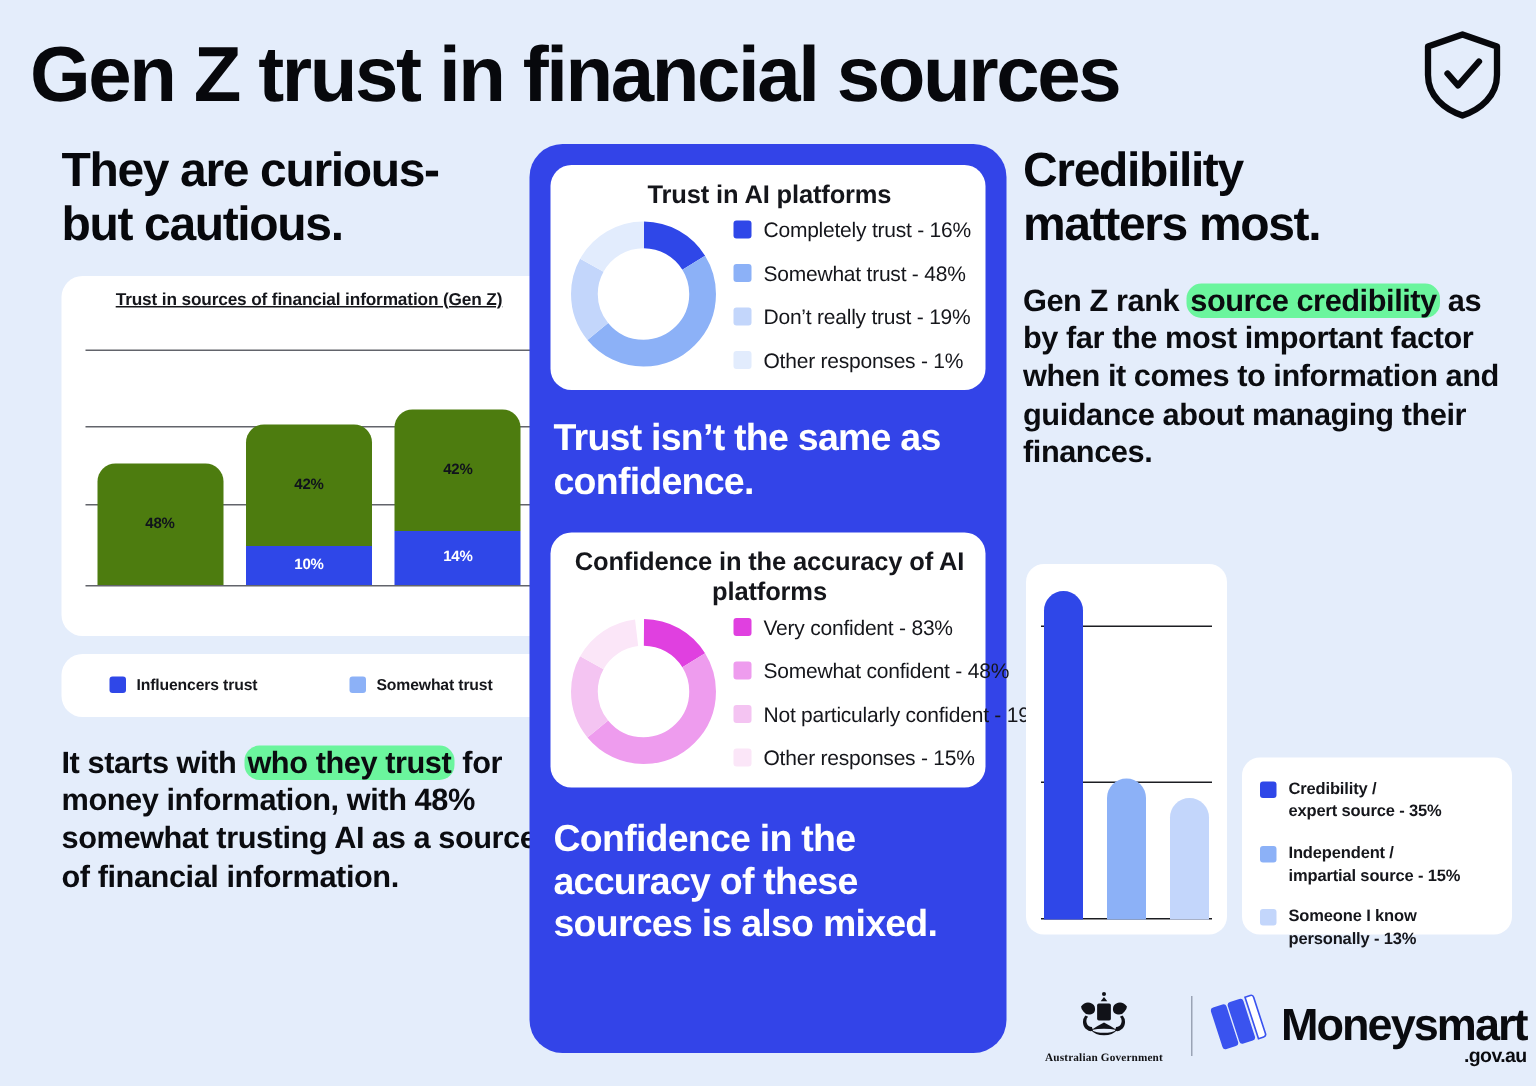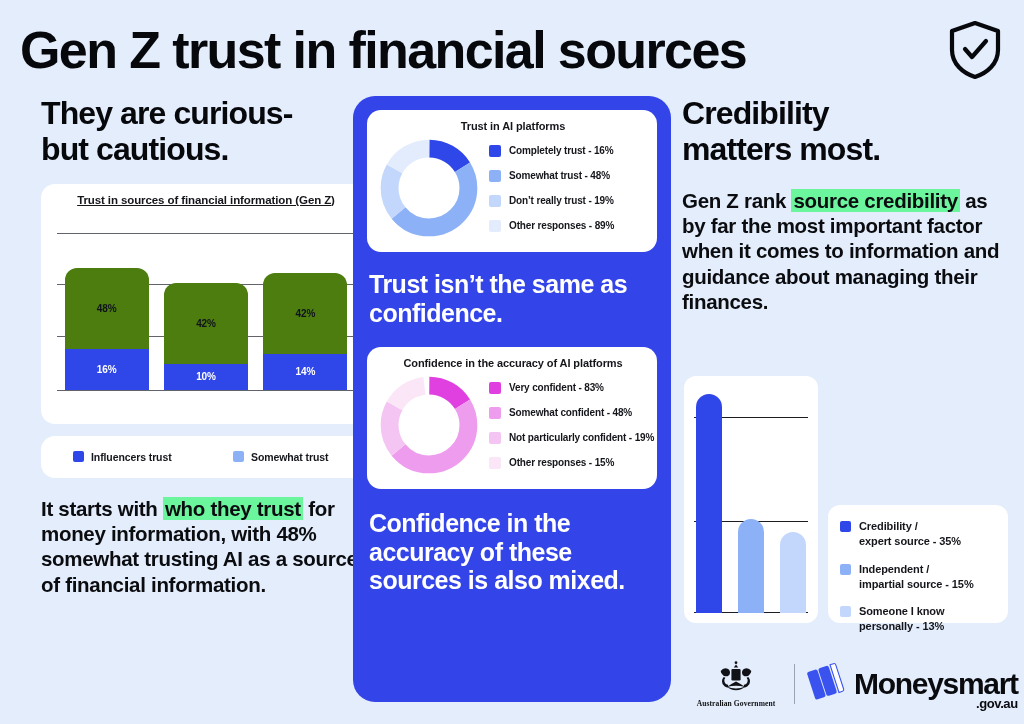--- a/index.html
+++ b/index.html
@@ -24,21 +24,21 @@
                 background: #3344e8; border-radius: 22px; padding: 14px 14px 0 14px; }
   .col-right  { position: absolute; left: 682px; top: 96px;  width: 330px; }
 
   
   .headline { font-size: 32px; font-weight: 700; color: #07080c;
               letter-spacing: -0.9px; line-height: 1.12; }
   .headline-white { font-size: 25px; font-weight: 700; color: #ffffff;
                     letter-spacing: -0.5px; line-height: 1.14; }
   .body-copy { font-size: 20px; font-weight: 600; color: #0b0c10;
                line-height: 1.24; letter-spacing: -0.3px; }
-  .hl { background: #6bf59d; padding: 0 2px; }
+  .hl { background: #6bf59d; padding: 0 2px; border-radius: 10px; }
 
   
   .card { background: #ffffff; border-radius: 14px; }
 
   
   .barchart-card { margin-top: 16px; width: 330px; height: 240px; padding: 10px 12px 6px 12px; }
   .bc-title { font-size: 11.5px; font-weight: 600; color: #15161b; text-align: center;
               letter-spacing: -0.1px; margin-bottom: 6px; text-decoration: underline; }
   .bc-plot { position: relative; height: 178px; margin: 0 4px; }
   .bc-grid { position: absolute; left: 0; right: 0; height: 1px; background: #62646b; }
@@ -63,28 +63,28 @@
   .legend-card .lg-item:nth-child(1) { margin-left: 32px; width: 150px; }
   .legend-card .lg-item:nth-child(2) { margin-left: 10px; }
   .sw { width: 11px; height: 11px; border-radius: 2px; flex: 0 0 auto; }
   .lg-label { font-size: 10.5px; font-weight: 600; color: #15161b; letter-spacing: -0.1px; }
 
   .left-copy { margin-top: 18px; font-size: 20.5px; }
 
   
   .donut-card { width: 290px; padding: 10px 8px 12px 10px; }
   .donut-card.second { margin-top: 0; }
-  .dc-title { font-size: 11px; font-weight: 600; color: #15161b; text-align: center;
+  .dc-title { font-size: 17px; font-weight: 600; color: #15161b; text-align: center;
               letter-spacing: -0.1px; margin-bottom: 4px; }
   .dc-body { display: flex; align-items: center; gap: 6px; }
   .donut { width: 104px; height: 104px; flex: 0 0 auto; }
   .dc-legend { display: flex; flex-direction: column; gap: 13px; padding-left: 2px; }
   .dc-li { display: flex; align-items: center; gap: 8px; }
   .dc-li .sw { width: 12px; height: 12px; border-radius: 2px; }
-  .dc-li span.t { font-size: 10px; font-weight: 700; color: #15161b; letter-spacing: -0.15px;
+  .dc-li span.t { font-size: 14px; font-weight: 400; color: #15161b; letter-spacing: -0.15px;
                   white-space: nowrap; }
 
   .mid-head-1 { margin-top: 18px; margin-left: 2px; }
   .mid-head-2 { margin-top: 20px; margin-left: 2px; }
 
   
   .right-copy { margin-top: 20px; font-size: 20.5px; }
   .right-chart-wrap { position: absolute; left: 684px; top: 376px; width: 134px; height: 247px; }
   .rb-card { width: 134px; height: 247px; background: #fff; border-radius: 12px;
              position: relative; padding: 8px 10px 10px 10px; }
@@ -142,23 +142,20 @@
       <div class="bc-plot">
         <div class="bc-grid" style="top:21px"></div>
         <div class="bc-grid" style="top:72px"></div>
         <div class="bc-grid" style="top:124px"></div>
         <div class="bc-bars">
 
           <div class="bc-bar">
             <div class="bc-seg bc-seg-top" style="height:81px">
               <span>48%</span>
             </div>
-            <div class="bc-seg bc-seg-bot" style="height:41px">
-              <span>16%</span>
-            </div>
           </div>
 
           <div class="bc-bar">
             <div class="bc-seg bc-seg-top" style="height:81px">
               <span>42%</span>
             </div>
             <div class="bc-seg bc-seg-bot" style="height:26px">
               <span>10%</span>
             </div>
           </div>
@@ -214,21 +211,21 @@
           <div class="dc-li">
             <span class="sw" style="background:#8cb1f7"></span>
             <span class="t">Somewhat trust - 48%</span>
           </div>
           <div class="dc-li">
             <span class="sw" style="background:#c3d6fb"></span>
             <span class="t">Don’t really trust - 19%</span>
           </div>
           <div class="dc-li">
             <span class="sw" style="background:#e2ecfd"></span>
-            <span class="t">Other responses - 89%</span>
+            <span class="t">Other responses - 1%</span>
           </div>
         </div>
       </div>
     </div>
 
     <div class="headline-white mid-head-1">Trust isn’t the same as confidence.</div>
 
     <div class="card donut-card second" style="margin-top:20px">
       <div class="dc-title">Confidence in the accuracy of AI platforms</div>
       <div class="dc-body">

